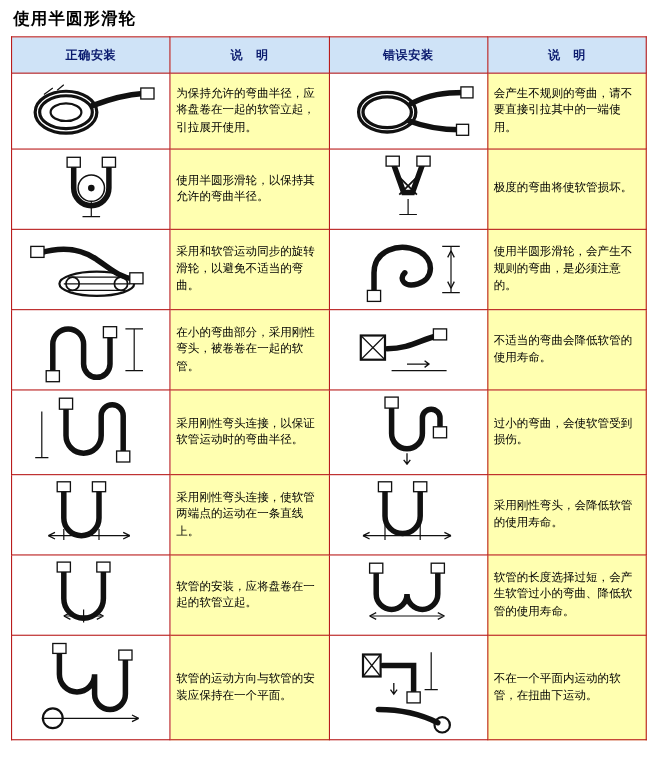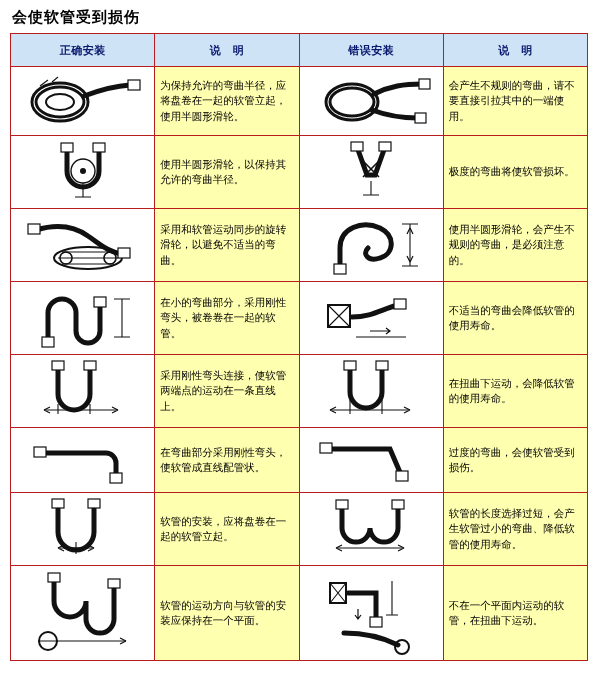--- a/index.html
+++ b/index.html
@@ -72,21 +72,21 @@
   .blk { fill: #111; }
   .wht { fill: #fff; stroke: #111; stroke-width: 1.2; }
   .arrow { fill: none; stroke: #111; stroke-width: 1.2; }
   .xmark { stroke: #111; stroke-width: 1.6; fill: none; }
 </style>
 </head>
 <body>
 
 <div class="page">
 
-  <div class="title">会使软管受到损伤</div>
+  <div class="title">使用半圆形滑轮</div>
 
   <table class="matrix">
     <thead>
       <tr>
         <th>正确安装</th>
         <th>说　明</th>
         <th>错误安装</th>
         <th>说　明</th>
       </tr>
     </thead>
@@ -98,21 +98,21 @@
             <svg width="130" height="58" viewBox="0 0 130 58">
               <ellipse cx="42" cy="30" rx="26" ry="17" fill="none" stroke="#111" stroke-width="7"></ellipse>
               <ellipse cx="42" cy="30" rx="26" ry="17" fill="none" stroke="#fff" stroke-width="1.2"></ellipse>
               <ellipse cx="42" cy="30" rx="14" ry="8" fill="#fff" stroke="#111" stroke-width="2"></ellipse>
               <path class="hose" d="M66 24 C 82 18, 96 14, 112 13"></path>
               <rect x="110" y="8" width="12" height="10" class="wht"></rect>
               <path class="ln-thin" d="M22 14 L 30 8 M34 10 L 40 5"></path>
             </svg>
           </span>
         </td>
-        <td class="desc">为保持允许的弯曲半径，应将盘卷在一起的软管立起，使用半圆形滑轮。</td>
+        <td class="desc">为保持允许的弯曲半径，应将盘卷在一起的软管立起，引拉展开使用。</td>
         <td class="pic">
           <span class="svgwrap">
             <svg width="130" height="58" viewBox="0 0 130 58">
               <ellipse cx="46" cy="30" rx="24" ry="16" fill="none" stroke="#111" stroke-width="7"></ellipse>
               <ellipse cx="46" cy="30" rx="24" ry="16" fill="none" stroke="#fff" stroke-width="1"></ellipse>
               <path class="hose" d="M68 22 C 84 14, 98 12, 116 12"></path>
               <rect x="113" y="7" width="11" height="10" class="wht"></rect>
               <path class="hose" d="M66 38 C 82 44, 96 46, 112 46"></path>
               <rect x="109" y="41" width="11" height="10" class="wht"></rect>
             </svg>
@@ -198,20 +198,44 @@
               <path class="hose" d="M46 30 C 66 30, 76 22, 92 18"></path>
               <rect x="88" y="12" width="12" height="10" class="wht"></rect>
               <path class="arrow" d="M64 44 L 84 44 M80 41 L 84 44 L 80 47"></path>
               <path class="ln-thin" d="M50 50 L 100 50"></path>
             </svg>
           </span>
         </td>
         <td class="desc">不适当的弯曲会降低软管的使用寿命。</td>
       </tr>
 
+      <tr>
+        <td class="pic">
+          <span class="svgwrap">
+            <svg width="130" height="66" viewBox="0 0 130 66">
+              <path class="hose" d="M42 8 L 42 36 A 16 16 0 0 0 74 36 L 74 18 A 10 10 0 0 1 94 18 L 94 56"></path>
+              <rect x="36" y="2" width="12" height="10" class="wht"></rect>
+              <rect x="88" y="50" width="12" height="10" class="wht"></rect>
+              <path class="ln-thin" d="M20 14 L 20 56 M14 56 L 26 56"></path>
+            </svg>
+          </span>
+        </td>
+        <td class="desc">采用刚性弯头连接，以保证软管运动时的弯曲半径。</td>
+        <td class="pic">
+          <span class="svgwrap">
+            <svg width="130" height="66" viewBox="0 0 130 66">
+              <path class="hose" d="M50 6 L 50 34 A 14 14 0 0 0 78 34 L 78 20 A 8 8 0 0 1 94 20 L 94 30"></path>
+              <rect x="44" y="1" width="12" height="10" class="wht"></rect>
+              <rect x="88" y="28" width="12" height="10" class="wht"></rect>
+              <path class="arrow" d="M64 52 L 64 62 M61 58 L 64 62 L 67 58"></path>
+            </svg>
+          </span>
+        </td>
+        <td class="desc">过小的弯曲，会使软管受到损伤。</td>
+      </tr>
 
       <tr>
         <td class="pic">
           <span class="svgwrap">
             <svg width="130" height="62" viewBox="0 0 130 62">
               <path class="hose" d="M40 6 L 40 34 A 16 16 0 0 0 72 34 L 72 6"></path>
               <rect x="34" y="1" width="12" height="9" class="wht"></rect>
               <rect x="66" y="1" width="12" height="9" class="wht"></rect>
               <path class="ln-thin" d="M26 50 L 100 50"></path>
               <path class="arrow" d="M26 50 L 32 47 M26 50 L 32 53 M100 50 L 94 47 M100 50 L 94 53"></path>
@@ -225,45 +249,23 @@
             <svg width="130" height="62" viewBox="0 0 130 62">
               <path class="hose" d="M44 6 L 44 32 A 16 16 0 0 0 76 32 L 76 6"></path>
               <rect x="38" y="1" width="12" height="9" class="wht"></rect>
               <rect x="70" y="1" width="12" height="9" class="wht"></rect>
               <path class="ln-thin" d="M24 50 L 104 50"></path>
               <path class="arrow" d="M24 50 L 30 47 M24 50 L 30 53 M104 50 L 98 47 M104 50 L 98 53"></path>
               <path class="ln-thin" d="M44 40 L 44 54 M76 40 L 76 54"></path>
             </svg>
           </span>
         </td>
-        <td class="desc">在扭曲下运动，会降低软管的使用寿命。</td>
-      </tr>
-
-      <tr>
-        <td class="pic">
-          <span class="svgwrap">
-            <svg width="130" height="54" viewBox="0 0 130 54">
-              <path class="hose" d="M22 20 L 88 20 A 10 10 0 0 1 98 30 L 98 44"></path>
-              <rect x="16" y="14" width="12" height="10" class="wht"></rect>
-              <rect x="92" y="40" width="12" height="10" class="wht"></rect>
-            </svg>
-          </span>
-        </td>
-        <td class="desc">在弯曲部分采用刚性弯头，使软管成直线配管状。</td>
-        <td class="pic">
-          <span class="svgwrap">
-            <svg width="130" height="54" viewBox="0 0 130 54">
-              <path class="hose" d="M20 16 L 84 16 L 96 44"></path>
-              <rect x="14" y="10" width="12" height="10" class="wht"></rect>
-              <rect x="90" y="38" width="12" height="10" class="wht"></rect>
-            </svg>
-          </span>
-        </td>
-        <td class="desc">过度的弯曲，会使软管受到损伤。</td>
-      </tr>
+        <td class="desc">采用刚性弯头，会降低软管的使用寿命。</td>
+      </tr>
+
 
       <tr>
         <td class="pic">
           <span class="svgwrap">
             <svg width="130" height="62" viewBox="0 0 130 62">
               <path class="hose" d="M40 6 L 40 34 A 18 18 0 0 0 76 34 L 76 6"></path>
               <rect x="34" y="1" width="12" height="9" class="wht"></rect>
               <rect x="70" y="1" width="12" height="9" class="wht"></rect>
               <path class="ln-thin" d="M58 44 L 58 56 M40 50 L 76 50"></path>
               <path class="arrow" d="M40 50 L 46 47 M40 50 L 46 53 M76 50 L 70 47 M76 50 L 70 53"></path>

